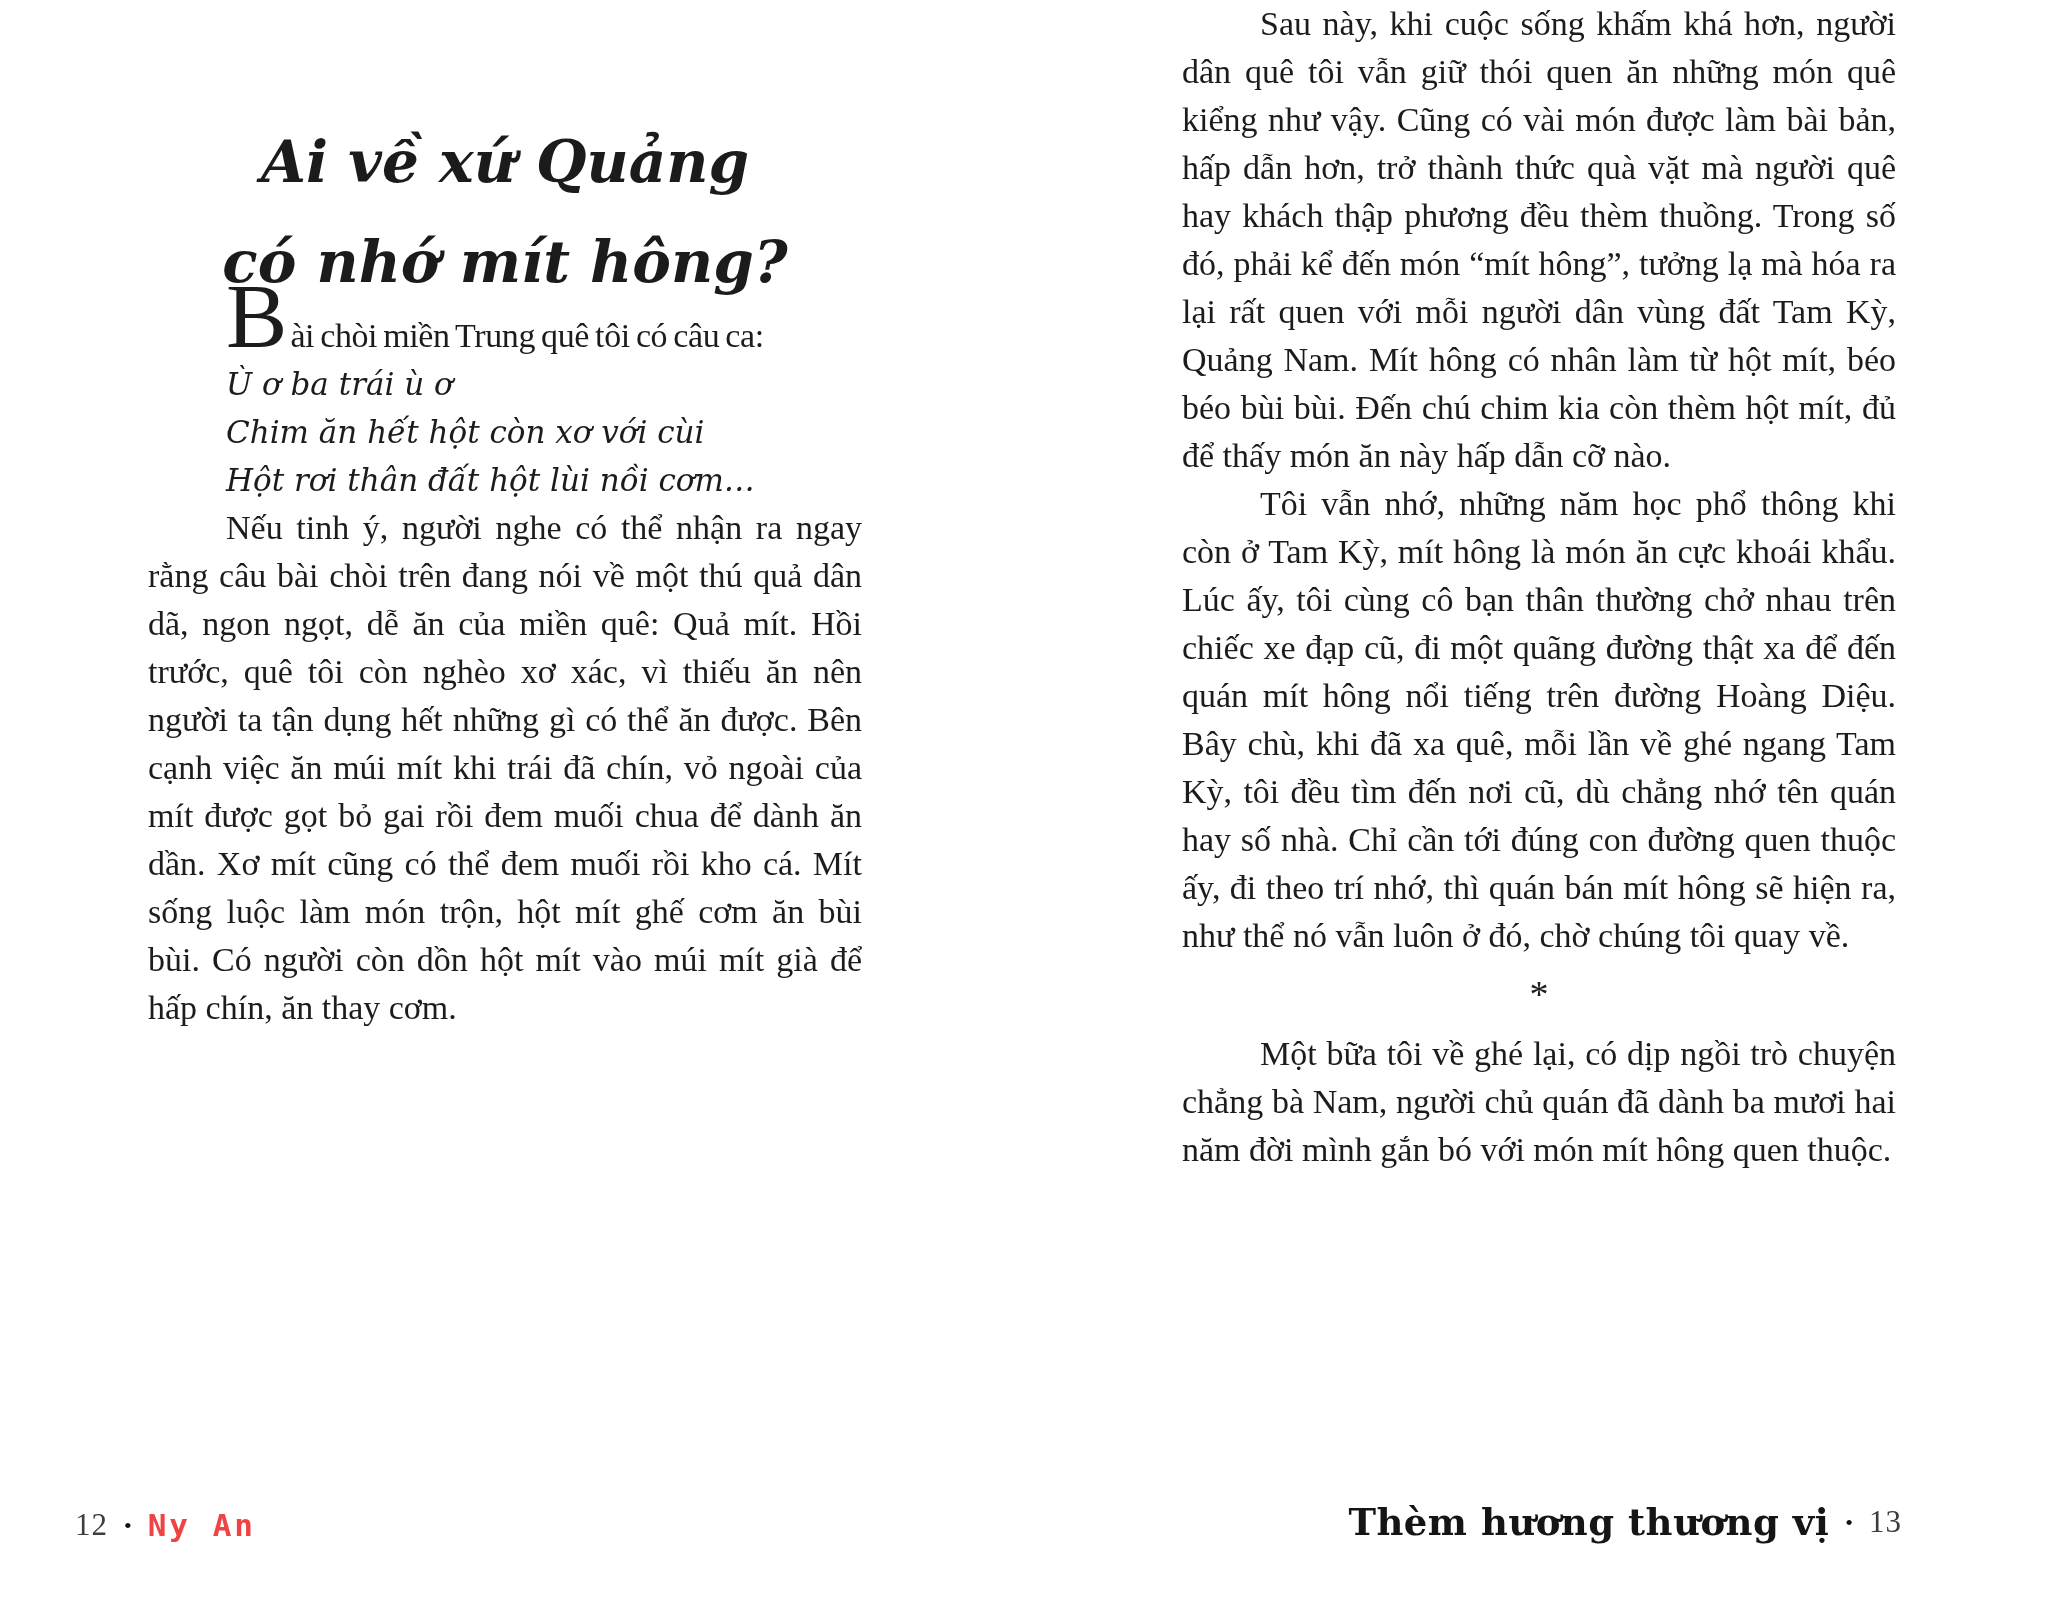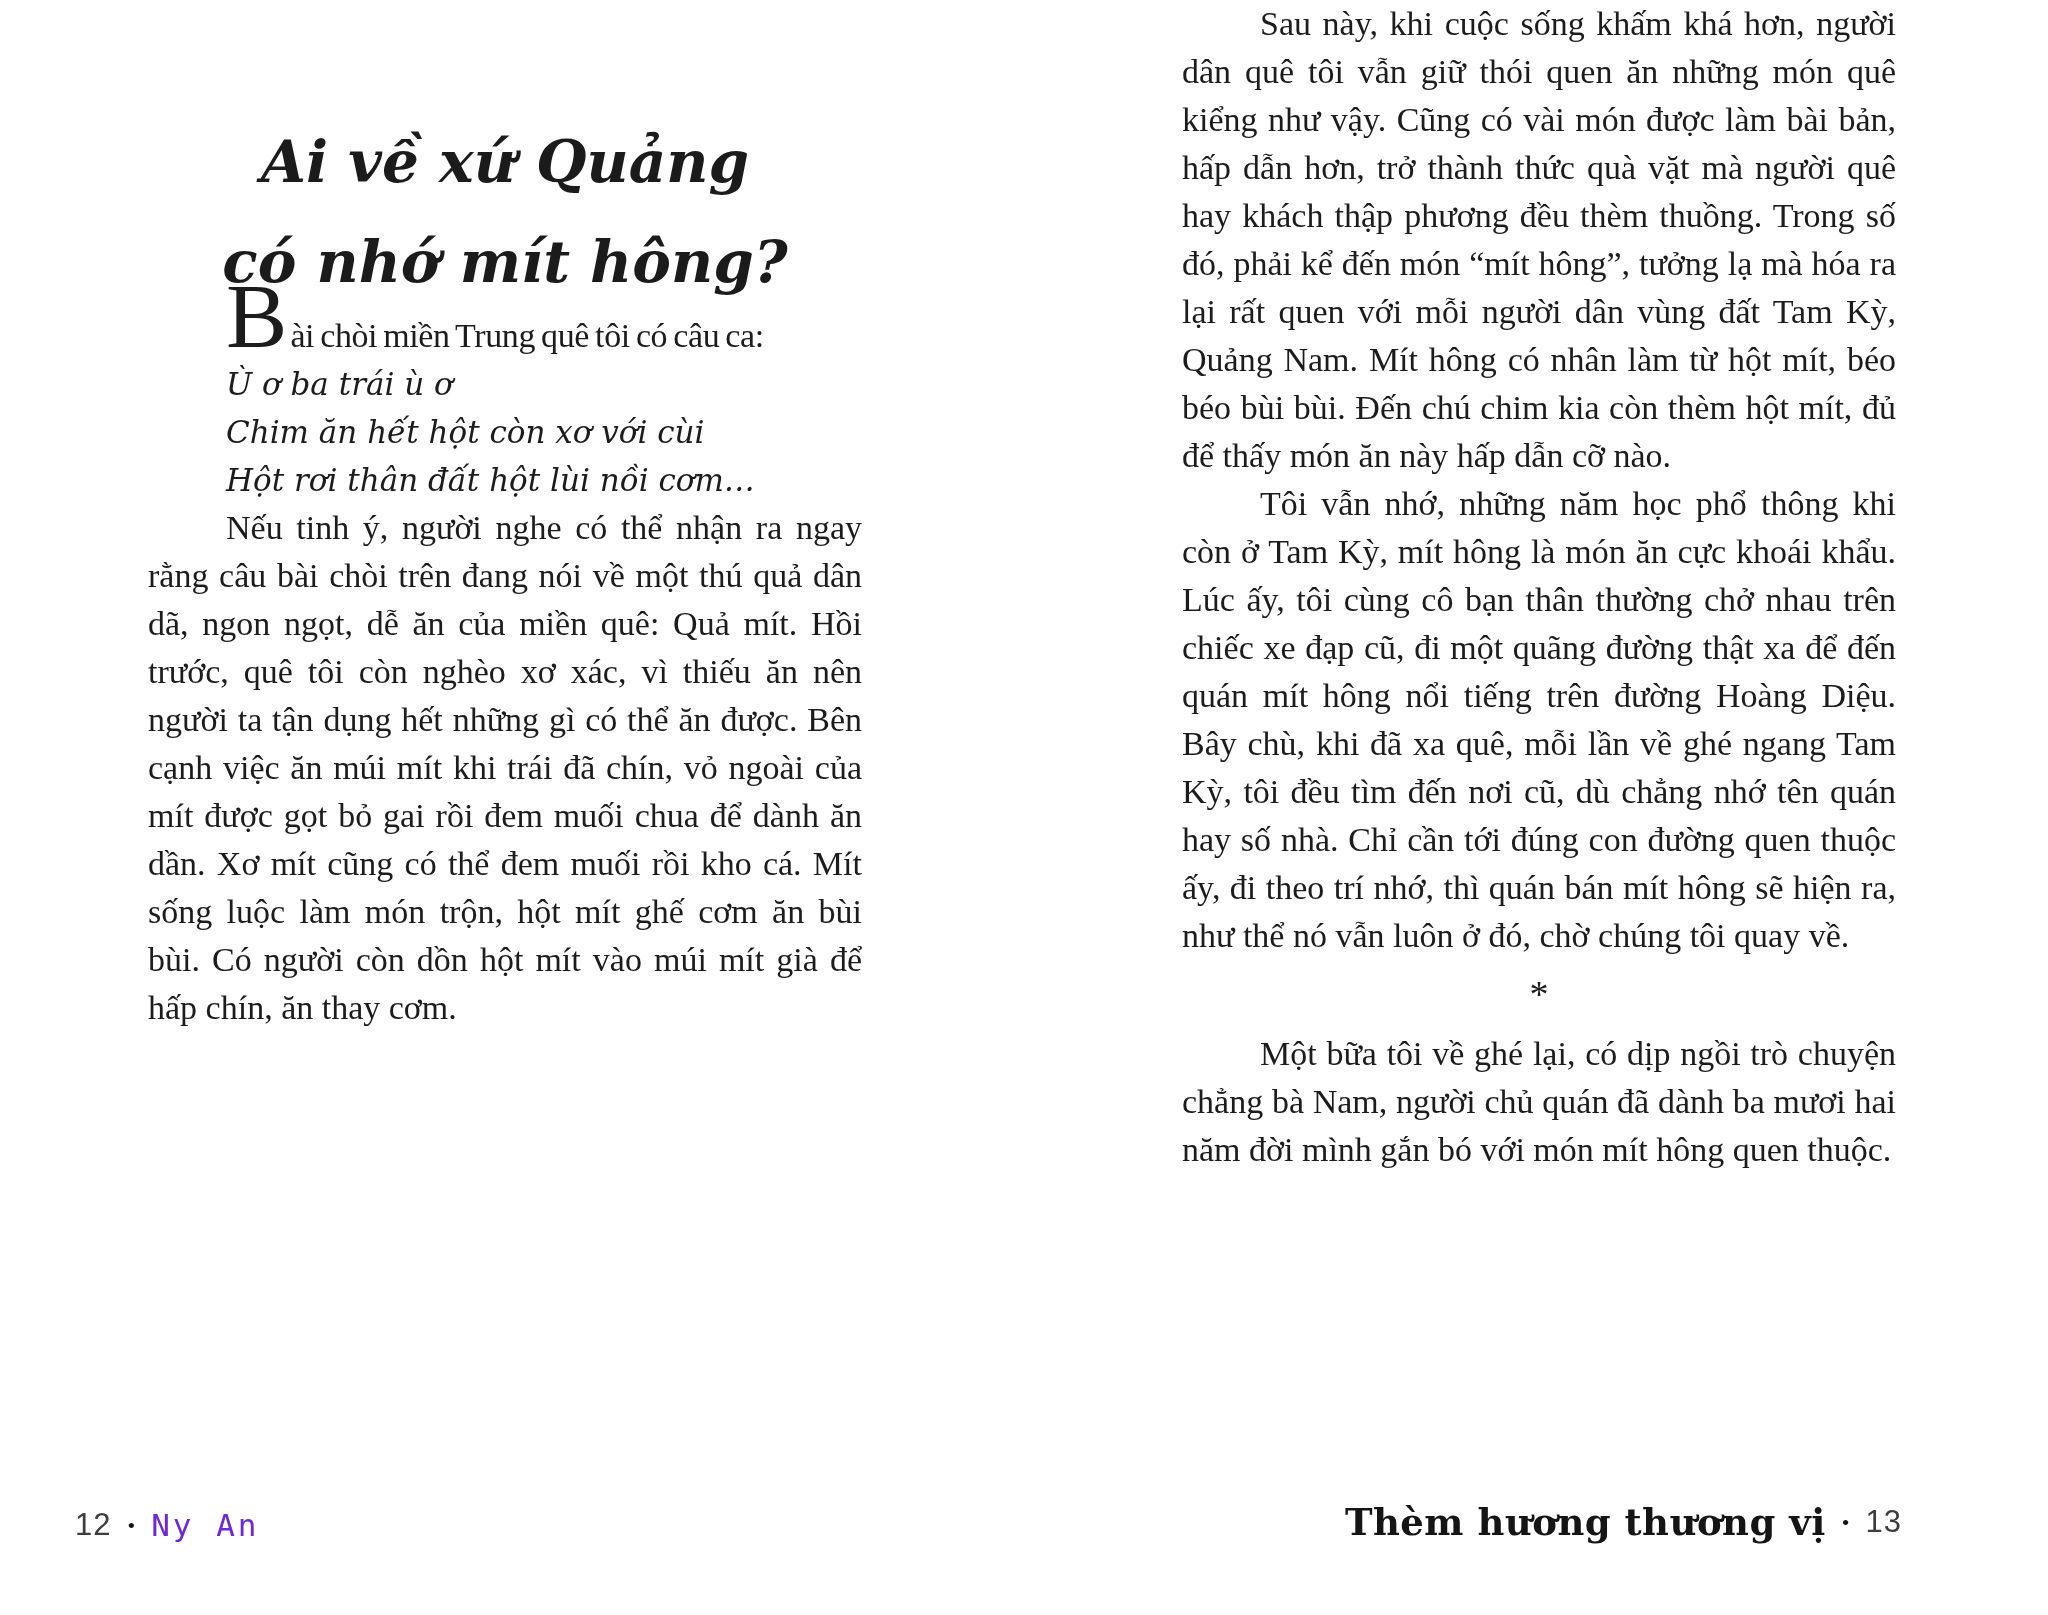--- a/index.html
+++ b/index.html
@@ -79,38 +79,38 @@
     align-items: center;
   }
   .footer-right {
     position: absolute;
     right: 146px;
     top: 1500px;
     display: flex;
     align-items: center;
   }
   .folio-num {
-    font-family: Liberation Sans, sans-serif;
+    font-family: Liberation Serif, serif;
     font-weight: normal;
     font-size: 31px;
     color: #3d3d3d;
     letter-spacing: 1px;
   }
   .bullet {
     font-size: 22px;
     color: #111;
     margin: 0 16px;
     line-height: 31px;
   }
   .author-name {
     font-family: "DejaVu Sans Mono", monospace;
-    font-weight: normal;
+    font-weight: bold;
     font-size: 31px;
     letter-spacing: 3px;
-    color: #6d28d9;
+    color: #ef4444;
   }
   .chapter-name {
     font-family: "DejaVu Serif", serif;
     font-weight: bold;
     font-size: 37px;
     color: #151515;
     letter-spacing: 0.5px;
   }
 </style>
 </head>

